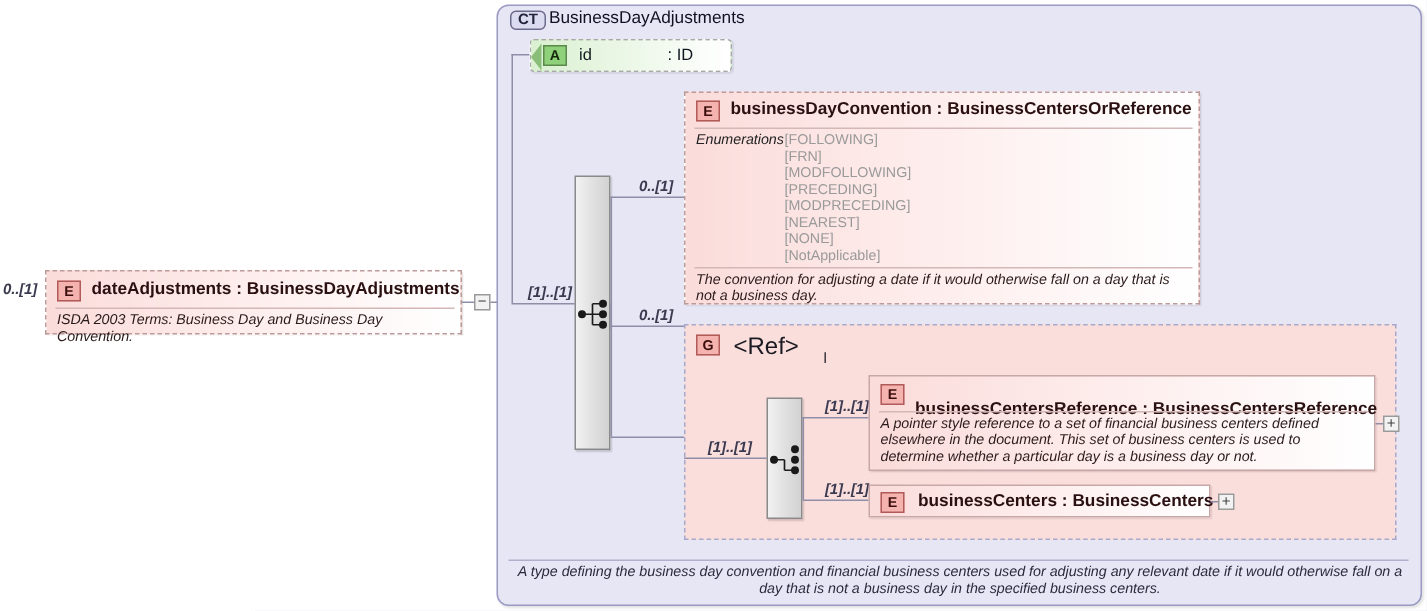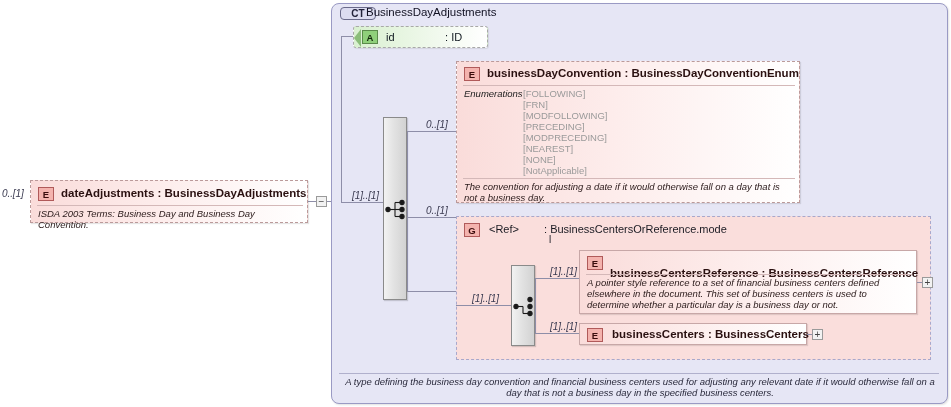--- a/index.html
+++ b/index.html
@@ -18,20 +18,21 @@
   
   .abs { position: absolute; box-sizing: border-box; }
 
   
   .card {
     font-style: italic;
     font-size: 10px;
     color: #3a3a50;
     white-space: nowrap;
     letter-spacing: -0.1px;
+    font-weight: bold;
   }
 
   
   .hline { background: #8e8ea8; height: 1px; }
   .vline { background: #8e8ea8; width: 1px; }
 
   
   .ct-box {
     border: 1px solid #9a9ac4;
     border-radius: 8px;
@@ -117,21 +118,21 @@
     color: #3a0c0c;
     text-align: center;
     line-height: 13px;
     height: 14px; width: 16px;
   }
   .el-title {
     font-size: 11.5px; font-weight: bold; color: #2a1010;
     white-space: nowrap;
   }
   .el-title-plain {
-    font-size: 11px; font-weight: normal; color: #1a1a22;
+    font-size: 16px; font-weight: normal; color: #1a1a22;
     white-space: nowrap;
   }
   .el-rule { background:#d4b8b8; height:1px; }
   .el-desc {
     font-size: 9.5px; font-style: italic; color: #2a1a1a; line-height: 11px;
   }
   .enum-label {
     font-size: 9.5px; font-style: italic; color: #222222;
   }
   .enum-val {
@@ -175,21 +176,21 @@
     <div class="el-rule abs" style="left:6px; top:24px; width:266px;"></div>
     <div class="el-desc abs" style="left:7px; top:27px; width:268px;">ISDA 2003 Terms: Business Day and Business Day Convention.</div>
   </div>
 
   <div class="hline abs" style="left:308px; top:201px; width:8px;"></div>
   <div class="expander abs" style="left:316px; top:196px;">−</div>
   <div class="hline abs" style="left:327px; top:201px; width:14px;"></div>
 
   <div class="ct-box abs" style="left:331px; top:3px; width:617px; height:401px;"></div>
 
-  <div class="ct-badge abs" style="left:340px; top:7px; width:36px;">CT</div>
+  <div class="ct-badge abs" style="left:340px; top:7px; width:24px;">CT</div>
   <div class="ct-title abs" style="left:366px; top:6px;">BusinessDayAdjustments</div>
 
   <div class="abs" style="left:341px; top:36px; width:12px; height:1px; background:#8e8ea8;"></div>
   <div class="vline abs" style="left:341px; top:36px; height:166px;"></div>
 
   <div class="attr-box abs" style="left:353px; top:26px; width:135px; height:22px;">
     <div class="attr-chev"></div>
     <div class="a-badge abs" style="left:8px; top:3px;">A</div>
     <div class="attr-name abs" style="left:32px; top:4px;">id</div>
     <div class="attr-type abs" style="left:91px; top:4px;"><span>:</span>&nbsp;<span>ID</span></div>
@@ -213,21 +214,21 @@
       </g>
     </svg>
   </div>
 
   <div class="vline abs" style="left:407px; top:131px; height:89px;"></div>
   <div class="hline abs" style="left:407px; top:131px; width:49px;"></div>
   <div class="card abs" style="left:426px; top:119px;">0..[1]</div>
 
   <div class="el-box dashed abs" style="left:456px; top:61px; width:344px; height:142px;">
     <div class="e-badge abs" style="left:7px; top:5px;">E</div>
-    <div class="el-title abs" style="left:30px; top:5px;"><span>businessDayConvention</span>&nbsp;<span>:</span>&nbsp;<span>BusinessDayConventionEnum</span></div>
+    <div class="el-title abs" style="left:30px; top:5px;"><span>businessDayConvention</span>&nbsp;<span>:</span>&nbsp;<span>BusinessCentersOrReference</span></div>
     <div class="el-rule abs" style="left:6px; top:23px; width:332px;"></div>
 
     <div class="enum-label abs" style="left:7px; top:26px;font-style:italic;">Enumerations</div>
     <div class="abs" style="left:66px; top:26px;">
       <div class="enum-val">[FOLLOWING]</div>
       <div class="enum-val">[FRN]</div>
       <div class="enum-val">[MODFOLLOWING]</div>
       <div class="enum-val">[PRECEDING]</div>
       <div class="enum-val">[MODPRECEDING]</div>
       <div class="enum-val">[NEAREST]</div>
@@ -240,21 +241,20 @@
   </div>
 
   <div class="vline abs" style="left:407px; top:202px; height:89px;"></div>
   <div class="hline abs" style="left:407px; top:291px; width:49px;"></div>
   <div class="hline abs" style="left:407px; top:217px; width:49px;"></div>
   <div class="card abs" style="left:426px; top:205px;">0..[1]</div>
 
   <div class="grp-box abs" style="left:456px; top:216px; width:475px; height:144px;">
     <div class="g-badge abs" style="left:7px; top:6px;">G</div>
     <div class="el-title-plain abs" style="left:32px; top:6px;">&lt;Ref&gt;</div>
-    <div class="el-title-plain abs" style="left:87px; top:6px;"><span>:</span>&nbsp;<span>BusinessCentersOrReference.mode</span></div>
     <div class="el-title-plain abs" style="left:92px; top:17px; font-size:10px;">l</div>
   </div>
 
   <div class="hline abs" style="left:456px; top:305px; width:55px;"></div>
   <div class="card abs" style="left:472px; top:293px;">[1]..[1]</div>
 
   <div class="comp-box abs" style="left:511px; top:265px; width:24px; height:81px;">
     <svg width="24" height="81" viewBox="0 0 24 81" style="display:block;">
       <g fill="#1a1a1a" stroke="#1a1a1a" stroke-width="1.1">
         <circle cx="4" cy="40.5" r="2.1"></circle>

